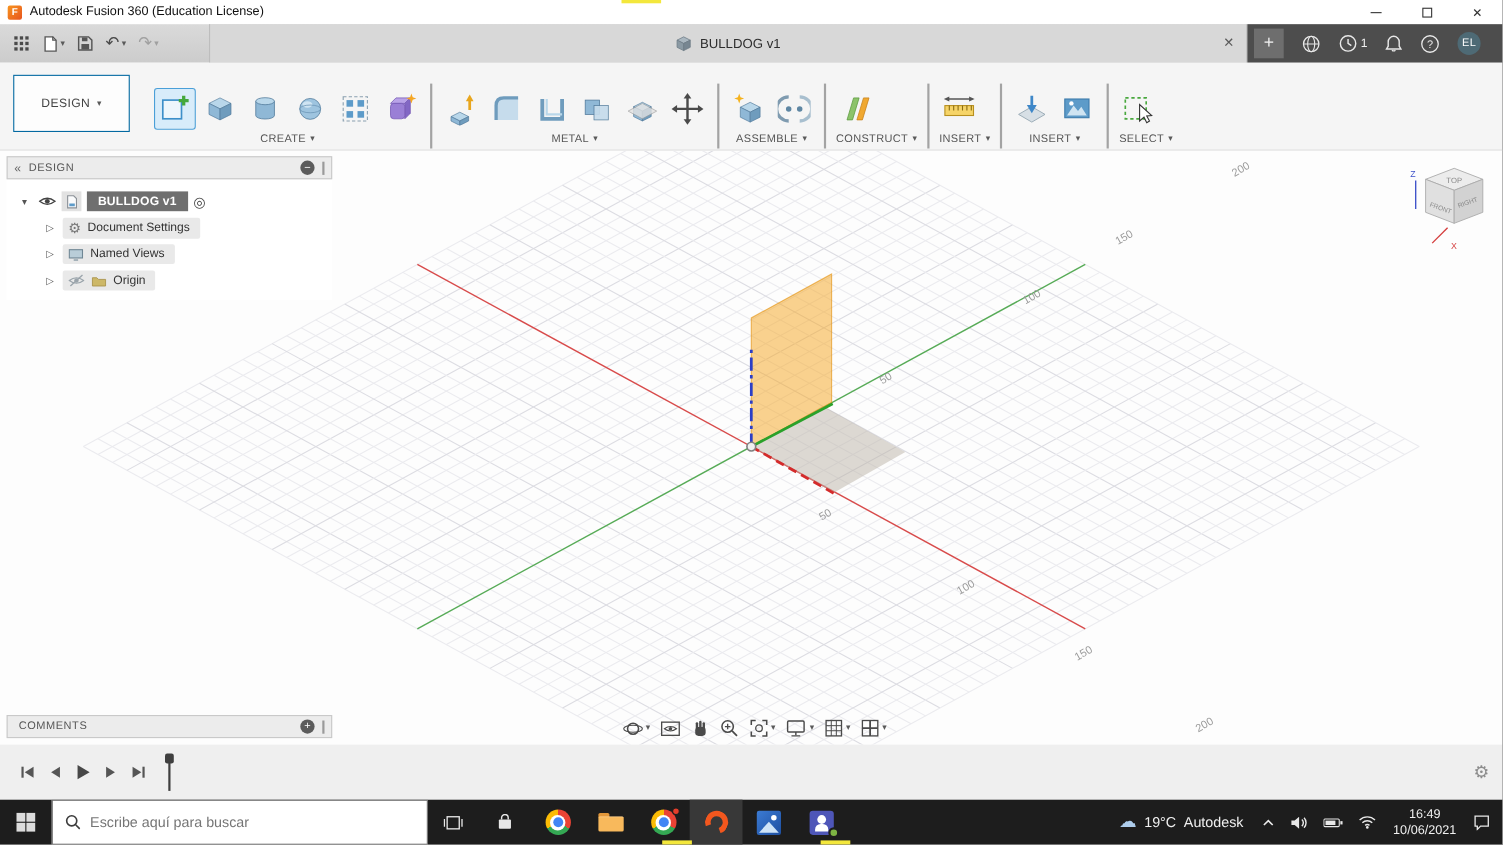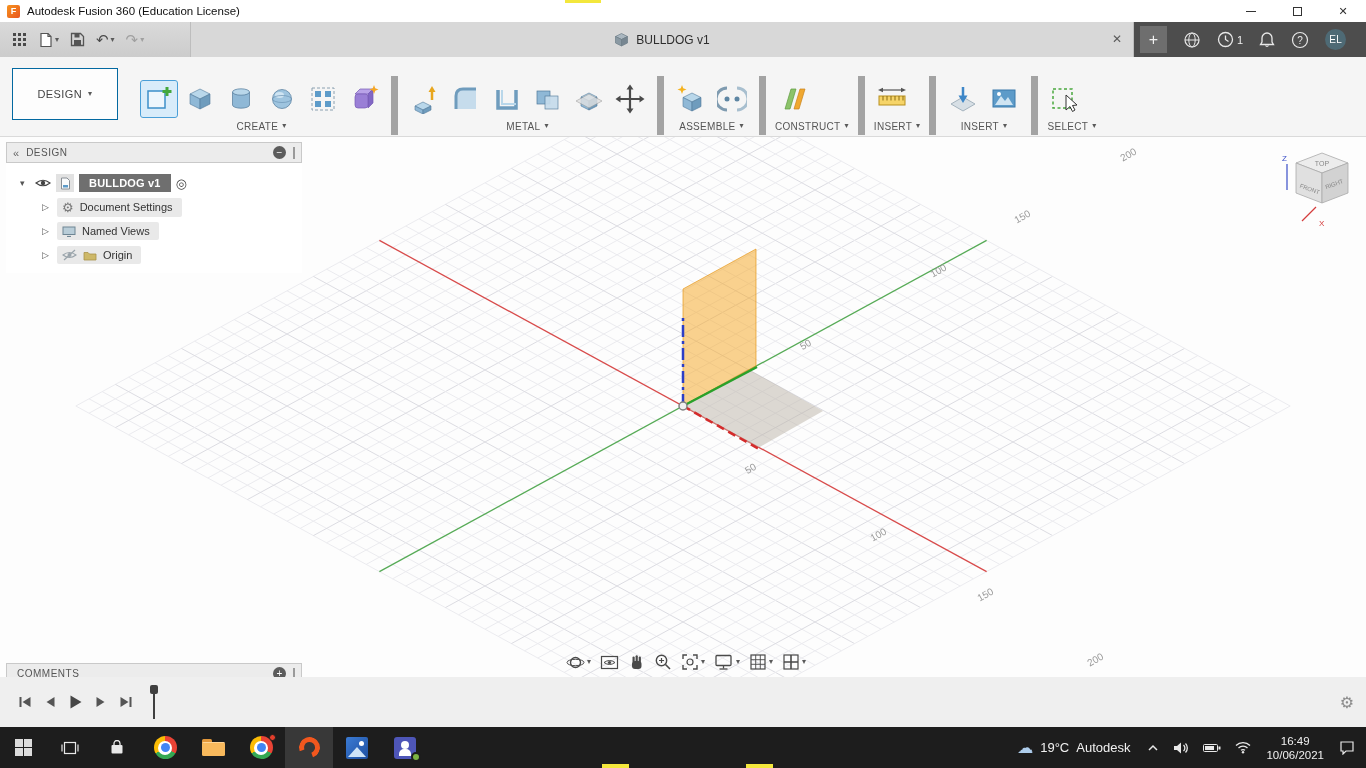--- a/index.html
+++ b/index.html
@@ -37,21 +37,21 @@
 .avatar{width:21px;height:21px;border-radius:50%;background:#4e6a75;color:#fff;font-size:10px;display:flex;align-items:center;justify-content:center;letter-spacing:.3px}
 
 
 .ribbon{position:absolute;top:57px;left:0;right:0;height:80px;background:#f5f5f5;border-bottom:1px solid #dadada}
 .design-box{position:absolute;left:12px;top:11px;width:106px;height:52px;background:#fdfdfd;border:1px solid #0369a1;
   display:flex;align-items:center;justify-content:center;gap:6px;font-size:11px;color:#444;letter-spacing:.4px}
 .rtabs{position:absolute;left:138px;top:0;height:19px;display:flex}
 .rtab{padding:0 15px;font-size:10.5px;color:#666;display:flex;align-items:center;letter-spacing:.4px}
 .rtab.active{color:#d9961f;border-bottom:2px solid #d9961f;font-weight:bold}
 .rgroups{position:absolute;left:132px;top:19px;bottom:1px;display:flex}
-.rgroup{display:flex;flex-direction:column;padding:3px 9px 2px;border-right:7px solid #a3a3a3}
+.rgroup{display:flex;flex-direction:column;padding:3px 9px 2px;border-right:2px solid #a3a3a3}
 .ricons{display:flex;align-items:center;gap:5px;flex:1}
 .ric{width:36px;height:36px;display:flex;align-items:center;justify-content:center;border-radius:2px}
 .ric.sel{background:#d8ecfa;outline:1.5px solid #4a9fd8}
 .ric.wide{width:42px}
 .glabel{display:flex;align-items:center;justify-content:center;gap:4px;font-size:10px;color:#555;height:14px;letter-spacing:.3px}
 
 
 .viewport{position:absolute;top:137px;left:0;right:0;height:540px;background:#fdfdfd;overflow:hidden}
 #grid-svg{position:absolute;left:0;top:0}
 .grid-label{position:absolute;font-size:10px;color:#9a9a9a;transform:rotate(-30deg);white-space:nowrap}
@@ -71,21 +71,21 @@
 .brow{height:24px;display:flex;align-items:center;gap:5px;padding-left:14px}
 .brow.sub{padding-left:36px}
 .tri{font-size:9px;color:#555;width:10px}
 .chip{width:18px;height:18px;background:#e2e2e2;display:flex;align-items:center;justify-content:center}
 .rootpill{background:#6f6f6f;color:#fff;font-size:11px;padding:3px 10px;font-weight:bold;letter-spacing:.2px}
 .target-glyph{font-size:13px;color:#444}
 .pill{background:#e9e9e9;border-radius:2px;display:flex;align-items:center;gap:6px;padding:3px 9px 3px 5px;font-size:11px;color:#333}
 .gear-sm{font-size:13px;color:#787878;line-height:1}
 
 
-.comments{left:6px;top:526px;width:296px}
+.comments{left:6px;top:513px;width:296px}
 
 
 .navbar{position:absolute;left:563px;top:514px;display:flex;align-items:center;gap:3px}
 .nbtn{height:22px;display:flex;align-items:center;justify-content:center;padding:0 3px;gap:2px;color:#4a4a4a}
 
 
 .timeline{position:absolute;top:677px;left:0;right:0;height:50px;background:#efefef;display:flex;align-items:center;padding:0 12px}
 .pbtn{display:flex;align-items:center;justify-content:center;padding:0 6px;height:30px}
 .tl-marker{margin-left:10px;position:relative;width:10px;height:34px}
 .tl-marker .head{position:absolute;left:1px;top:0;width:8px;height:9px;background:#3f3f3f;border-radius:2px}
@@ -737,20 +737,27 @@
 
   <div class="taskbar">
     <div class="tb-start">
       <span class="winlogo">
           <span></span>
           <span></span>
           <span></span>
           <span></span>
         </span>
     </div>
+    <div class="tb-search">
+      <svg width="15" height="15">
+        <circle cx="6.2" cy="6.2" r="4.6" fill="none" stroke="#3c3c3c" stroke-width="1.5"></circle>
+        <line x1="9.8" y1="9.8" x2="13.5" y2="13.5" stroke="#3c3c3c" stroke-width="1.5"></line>
+      </svg>
+      <input type="text" placeholder="Escribe aquí para buscar" style="">
+    </div>
     <div class="tb-btn">
       <svg width="18" height="14">
         <rect x="3.5" y="1.5" width="11" height="11" fill="none" stroke="#e8e8e8" stroke-width="1.2"></rect>
         <path d="M1,3.5 v7 M17,3.5 v7" stroke="#e8e8e8" stroke-width="1.2"></path>
       </svg>
     </div>
     <div class="tb-app">
       <svg width="16" height="16">
         <path d="M5,5 v-1.5 a3,3 0 0 1 6,0 V5" stroke="#e8e8e8" fill="none" stroke-width="1.3"></path>
         <rect x="2.5" y="5" width="11" height="8.5" rx="1" fill="#e8e8e8"></rect>

